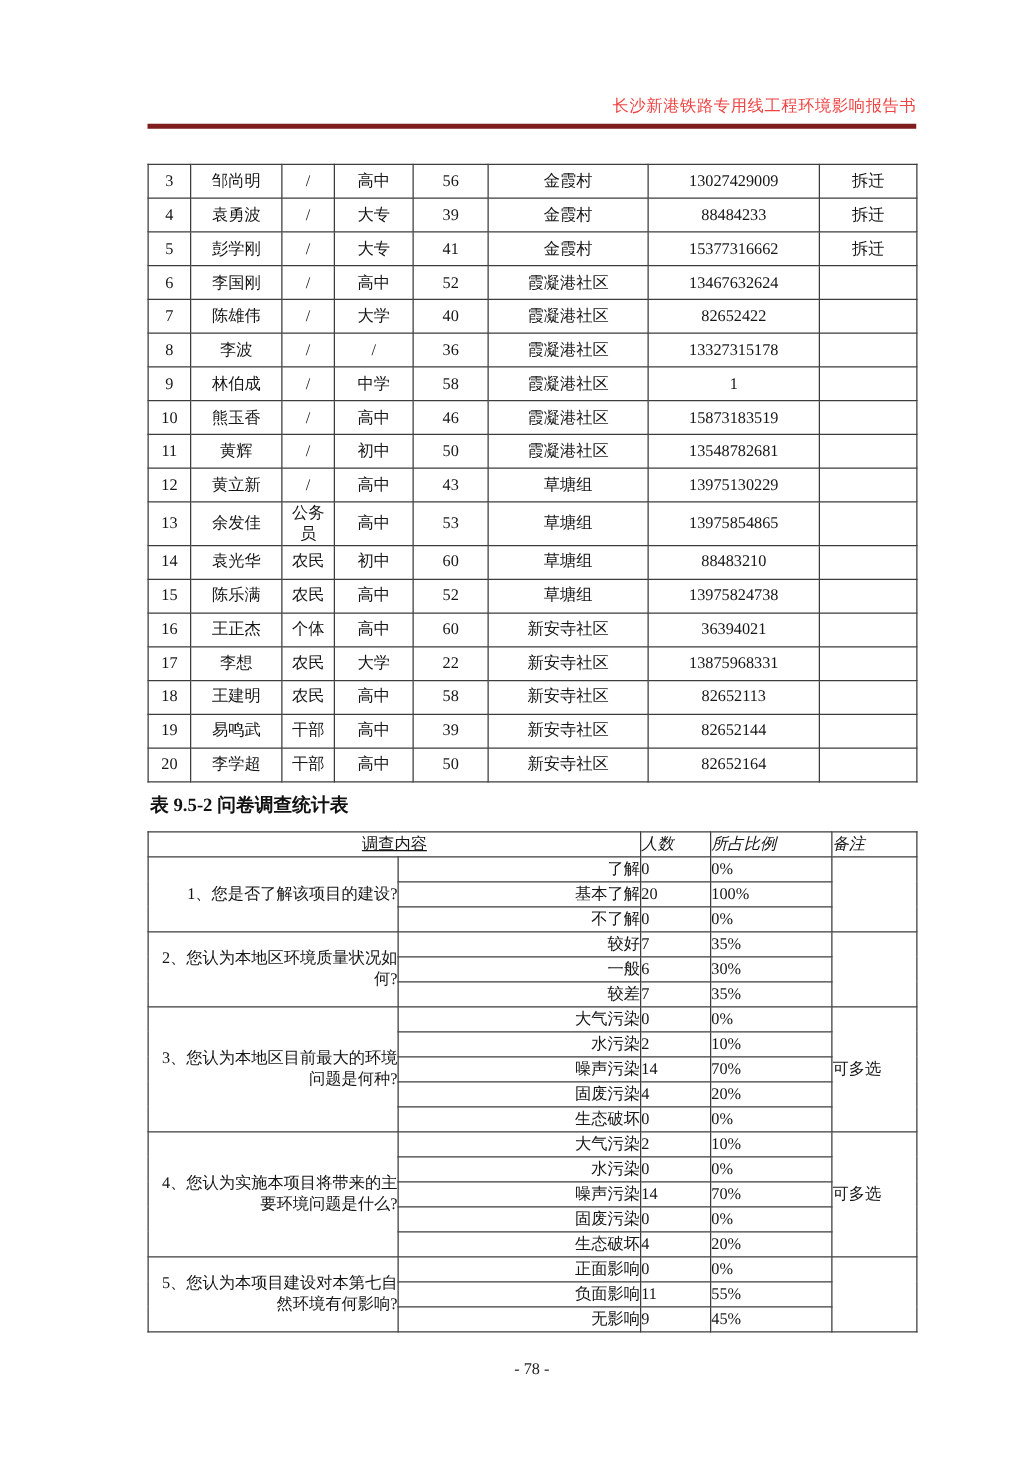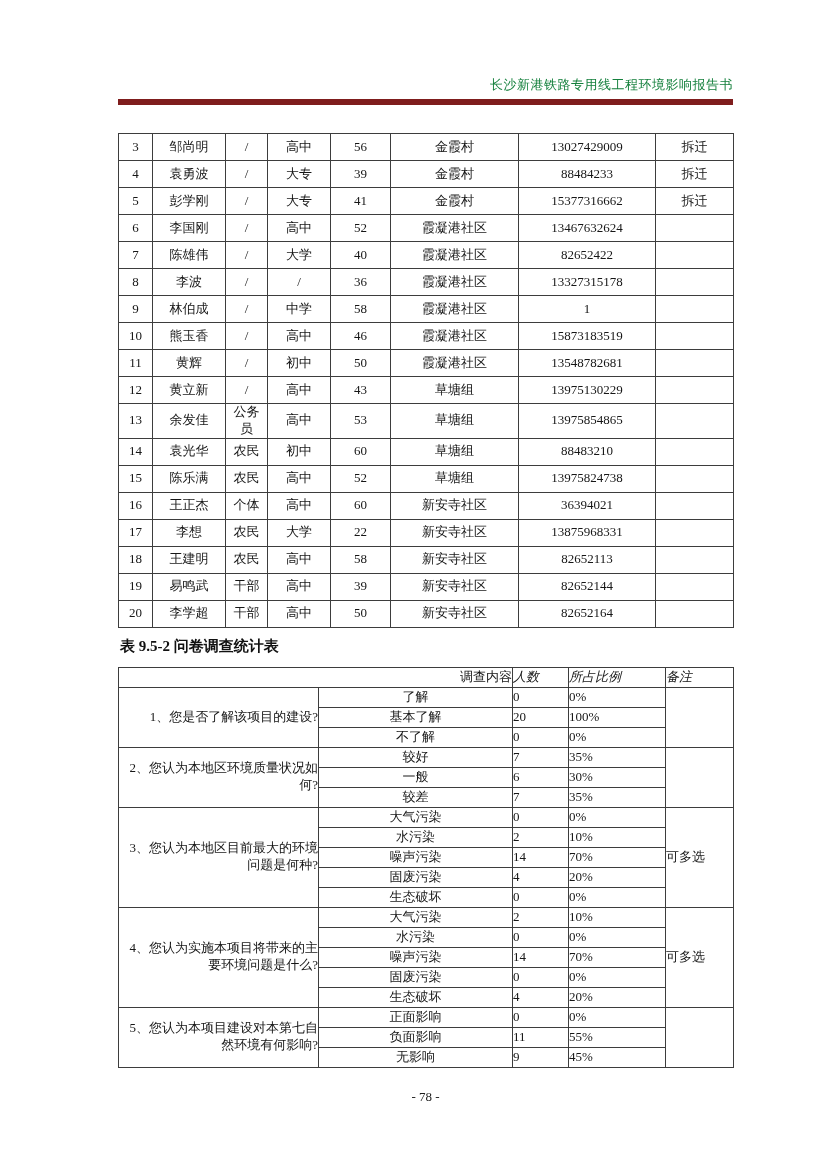--- a/index.html
+++ b/index.html
@@ -13,23 +13,23 @@
     background: #ffffff;
     overflow: hidden;
     padding: 76px 94px 0 118px;
   }
 
   .doc-header {
     width: 615px;
     text-align: right;
     font-size: 13px;
     letter-spacing: 0.5px;
-    color: #15803d;
+    color: #ef4444;
     padding-bottom: 5px;
-    border-bottom: 6px solid #7f1d1d;
+    border-bottom: 4px solid #7f1d1d;
   }
 
   table { border-collapse: collapse; table-layout: fixed; width: 615px; }
 
   .t1 { margin-top: 28px; }
   .t1 td {
     border: 1px solid #3d3d3d;
     text-align: center;
     vertical-align: middle;
     font-size: 13px;
@@ -51,24 +51,24 @@
     border: 1px solid #3d3d3d;
     vertical-align: middle;
     font-size: 13px;
     font-weight: normal;
     padding: 0;
     line-height: 1.3;
     overflow: hidden;
   }
   .t2 thead th { height: 20px; }
   .t2 tbody td { height: 20px; }
-  .th-content { text-align: right; }
+  .th-content { text-align: center; text-decoration: underline; }
   .th-left { text-align: left; padding-left: 7px; font-style: italic; }
   .q-cell { text-align: right; padding: 0 9px; font-size: 13.5px; }
-  .opt-cell { text-align: center; }
+  .opt-cell { text-align: right; }
   .val-cell { text-align: left; padding-left: 7px; }
   .remark-cell { text-align: left; }
 
   .doc-footer {
     width: 615px;
     margin-top: 21px;
     text-align: center;
     font-size: 13px;
     color: #1c1c1c;
   }

